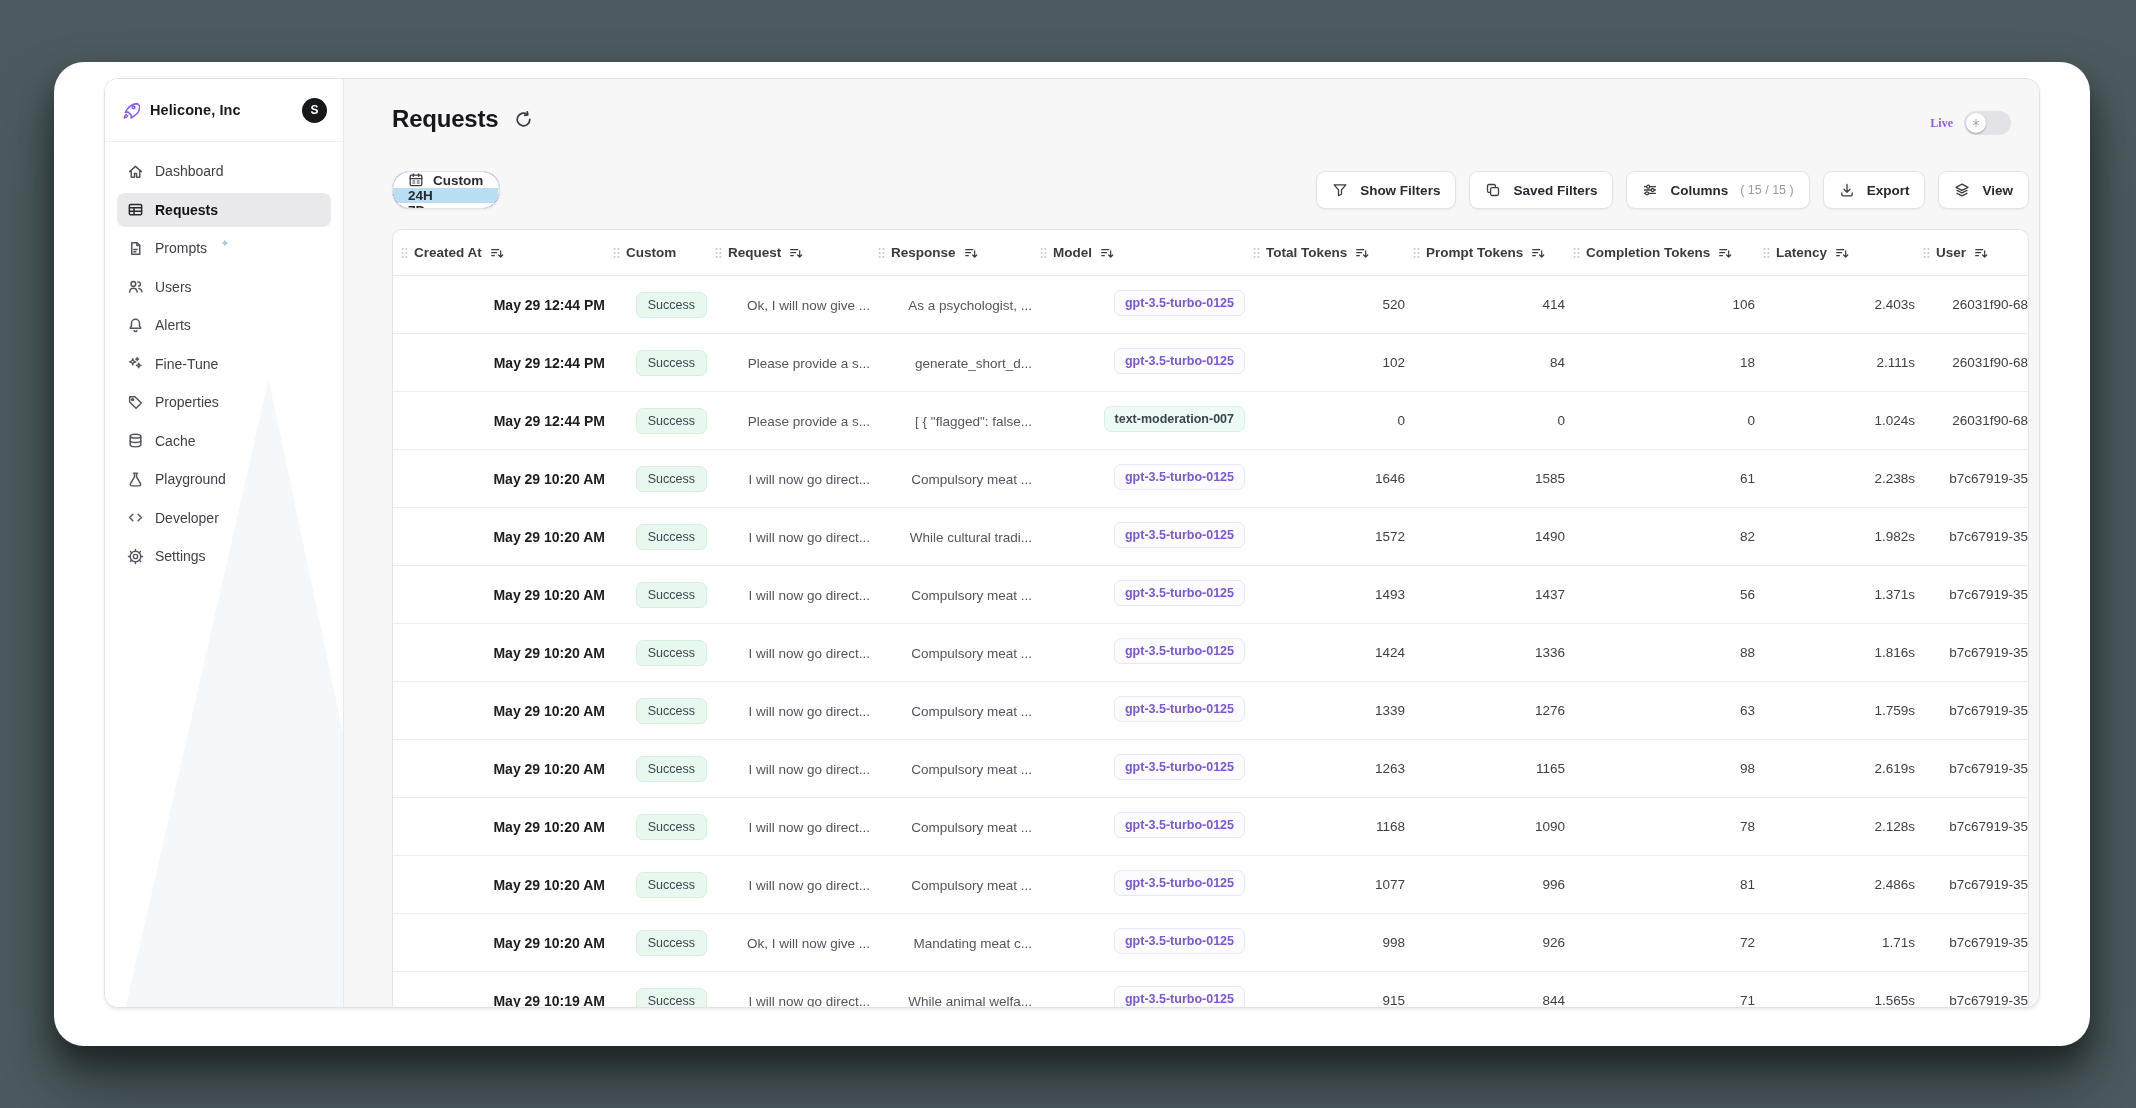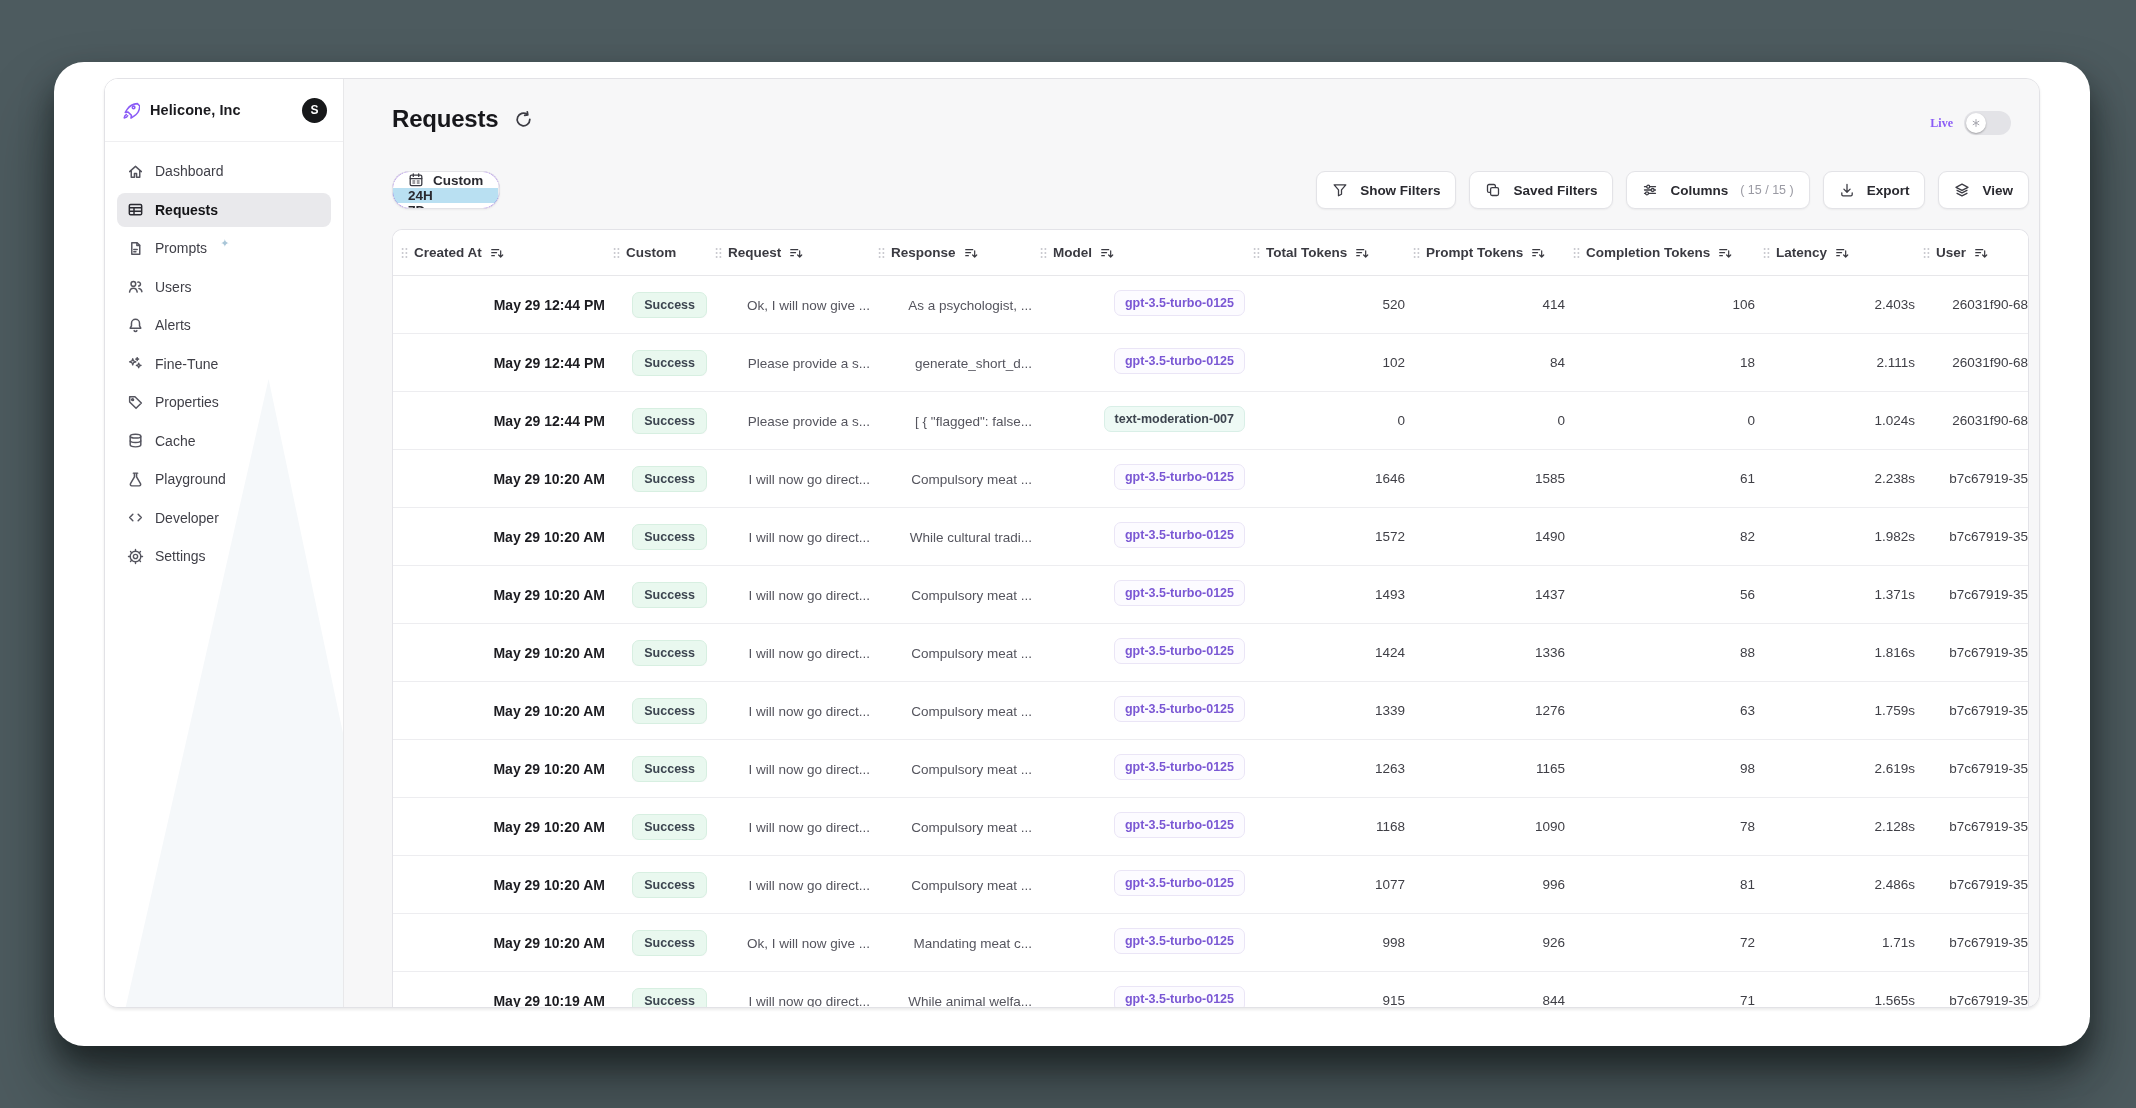--- a/index.html
+++ b/index.html
@@ -50,21 +50,21 @@
   .thead{height:45px;min-height:45px;border-bottom:1px solid #e7e7ea;background:#fff;}
   .th{display:flex;align-items:center;gap:6px;padding-left:8px;font-size:13.5px;font-weight:700;color:#3a3a41;white-space:nowrap;overflow:hidden;cursor:pointer;}
   .drag{display:flex;color:#c6c6cd;min-width:7px;}
   .sort{display:flex;color:#3a3a41;margin-left:2px;}
   .tbody{flex:1;overflow:hidden;text-align:right;}
   .trow{height:57px;border-bottom:1px solid #ededf0;background:#fff;cursor:pointer;}
   .td{padding-left:8px;white-space:nowrap;overflow:hidden;}
   .td-date{font-size:14px;font-weight:600;color:#1c1c21;}
   .preview{font-size:13.5px;color:#55555e;}
   .num{font-size:13.5px;color:#3f3f46;}
-  .badge-success{display:inline-block;background:#e9f8ef;border:1px solid #d7efe1;color:#3c4550;font-size:12.5px;font-weight:700;
+  .badge-success{display:inline-block;background:#e9f8ef;border:1px solid #d7efe1;color:#3c4550;font-size:12.5px;font-weight:400;
                  padding:5px 11px;border-radius:7px;box-shadow:0 1px 1px rgba(0,0,0,.03);}
   .model-badge{display:inline-block;font-size:12.5px;font-weight:600;padding:5px 10px;border-radius:7px;white-space:nowrap;max-width:185px;overflow:hidden;}
   .model-purple{color:#7a57d4;background:#fcfbff;border:1px solid #eae5f6;}
   .model-teal{color:#3d444f;background:#eefaf5;border:1px solid #d9efe7;}
   svg{display:block;}
 </style>
 </head>
 <body>
 
 <div class="scene">

